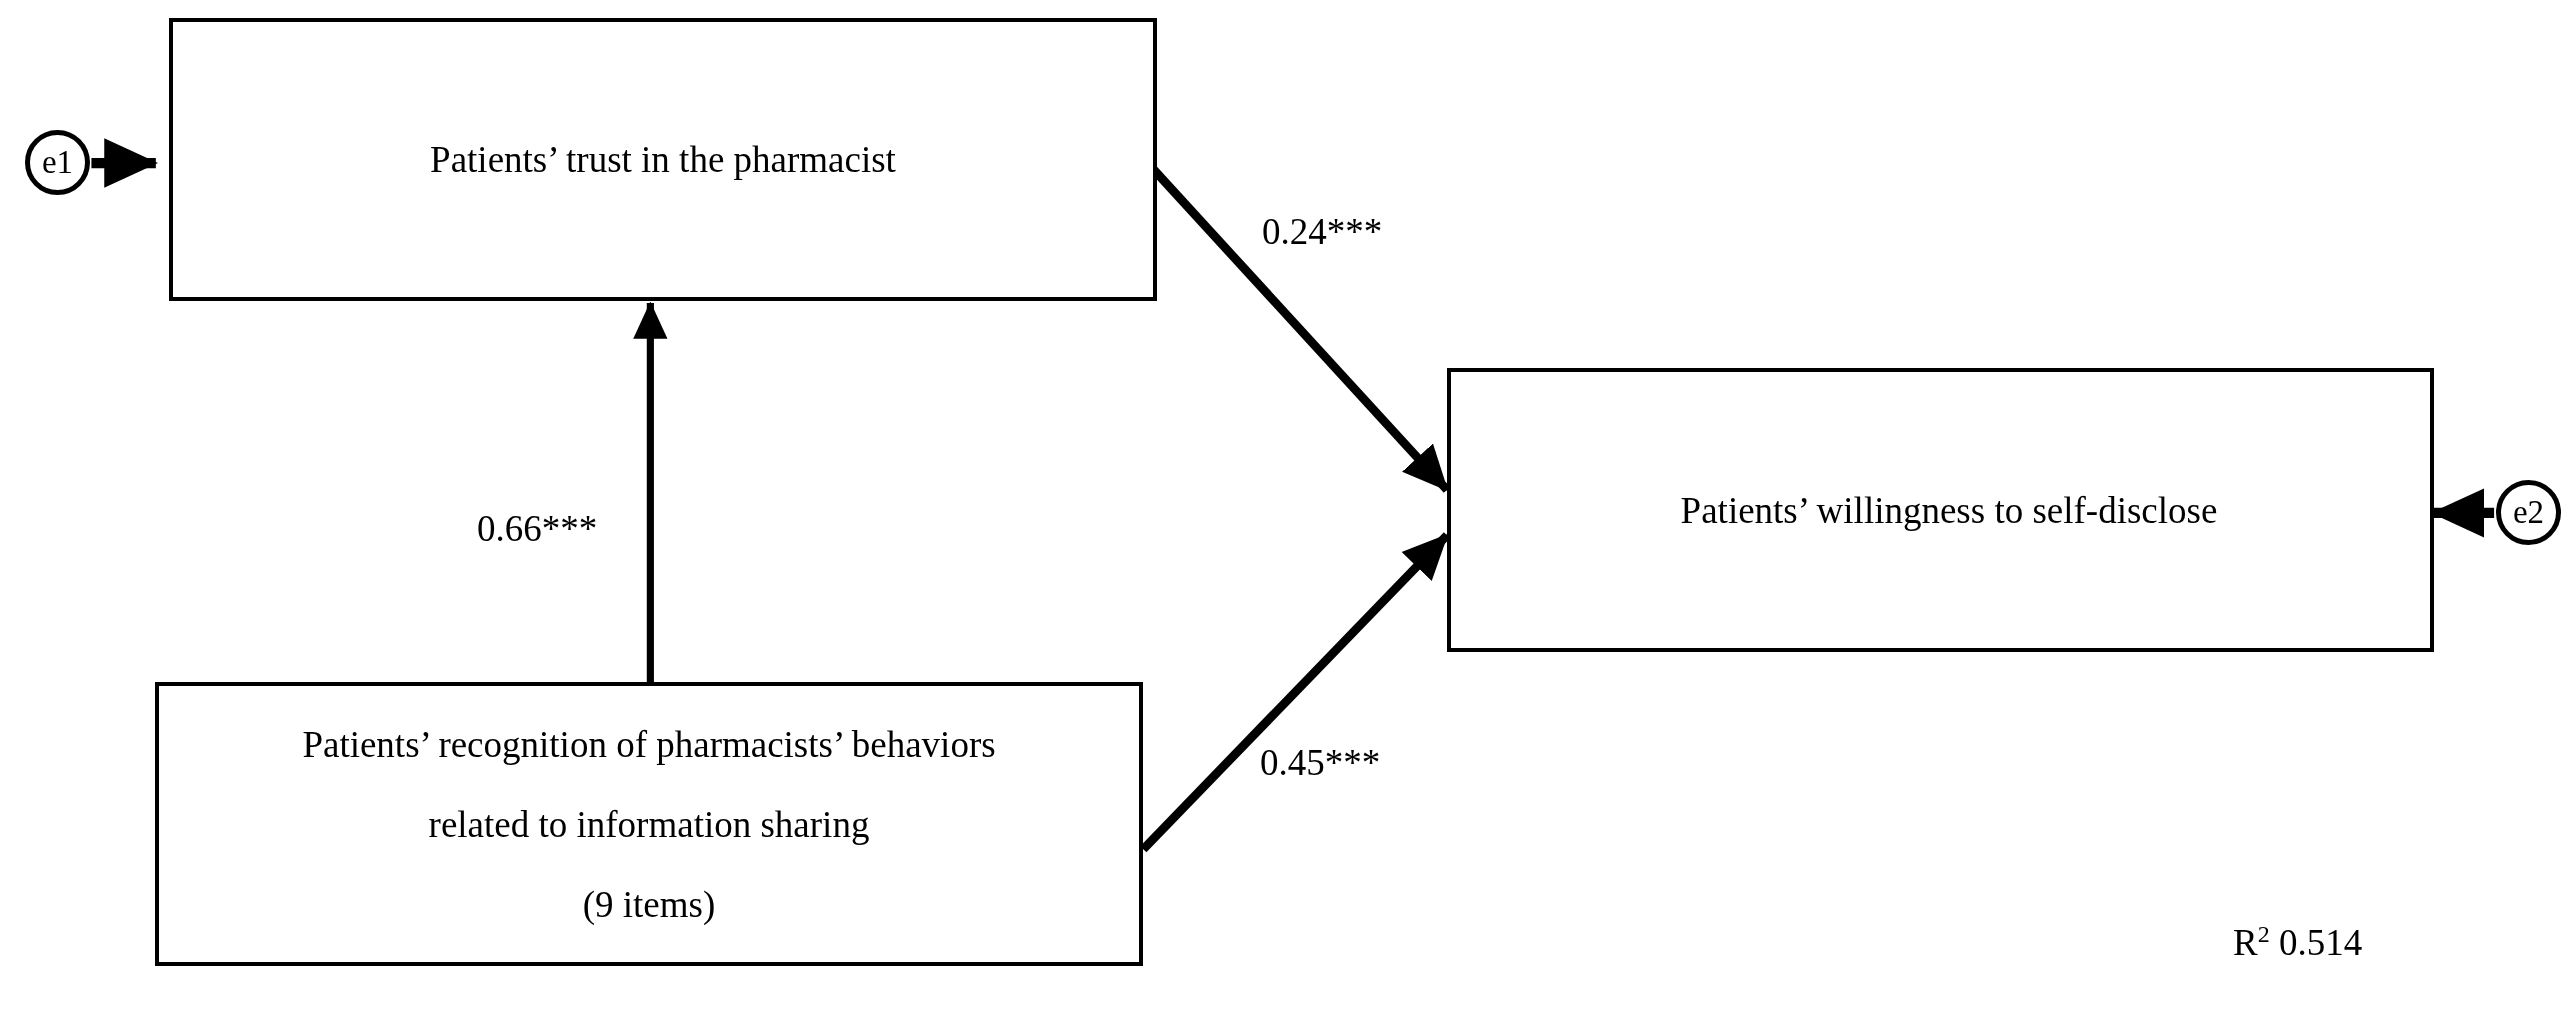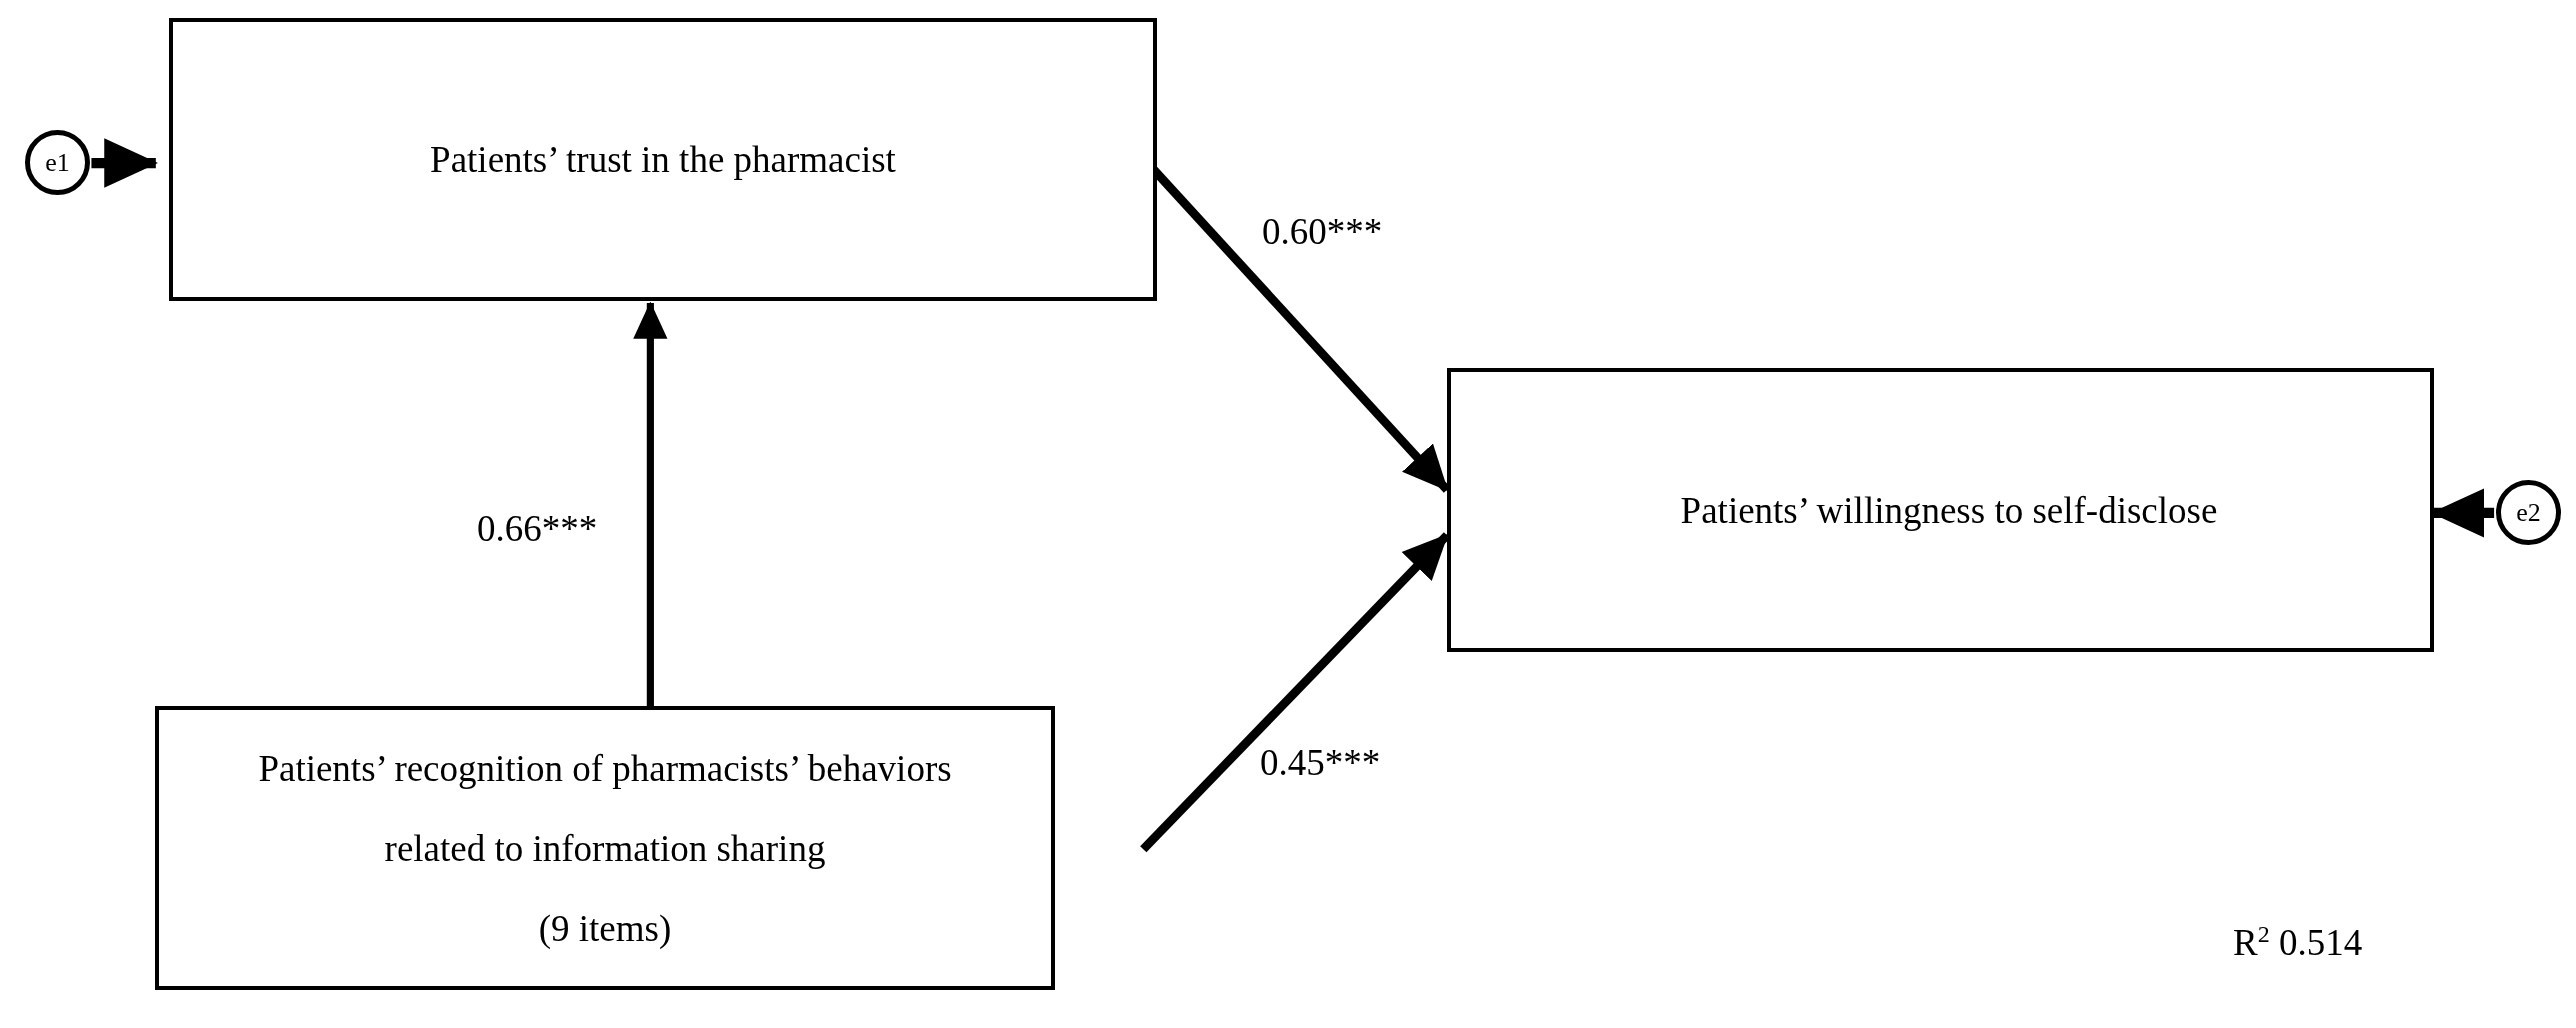--- a/index.html
+++ b/index.html
@@ -46,43 +46,43 @@
     margin-top: 43px;
   }
   #box-trust {
     left: 169px;
     top: 17.5px;
     width: 988px;
     height: 283px;
   }
   #box-recognition {
     left: 155px;
-    top: 706px;
-    width: 900px;
+    top: 682px;
+    width: 988px;
     height: 284px;
   }
   #box-willingness {
     left: 1447px;
     top: 368px;
     width: 987px;
     height: 284px;
     padding-left: 17px;
   }
   .error-node {
     position: absolute;
     box-sizing: border-box;
     width: 65px;
     height: 65px;
     border: 5.6px solid #000000;
     border-radius: 50%;
     background: #ffffff;
     display: flex;
     align-items: center;
     justify-content: center;
-    font-size: 26px;
+    font-size: 33px;
     line-height: 1;
   }
   #error-e1 { left: 25px; top: 130px; }
   #error-e2 { left: 2496px; top: 480px; }
   .path-label {
     position: absolute;
     font-size: 37px;
     line-height: 1;
     white-space: nowrap;
     color: #000000;
@@ -143,21 +143,21 @@
   </div>
 
   <div class="error-node" id="error-e1">
     <span>e1</span>
   </div>
 
   <div class="error-node" id="error-e2">
     <span>e2</span>
   </div>
 
-  <span class="path-label" id="label-034">0.60***</span>
+  <span class="path-label" id="label-034">0.24***</span>
 
   <span class="path-label" id="label-066">0.66***</span>
 
   <span class="path-label" id="label-045">0.45***</span>
 
   <span id="label-r2"><span>R</span><span class="sup">2</span><span>&nbsp;</span><span>0.514</span></span>
 
 </div>
 
 

